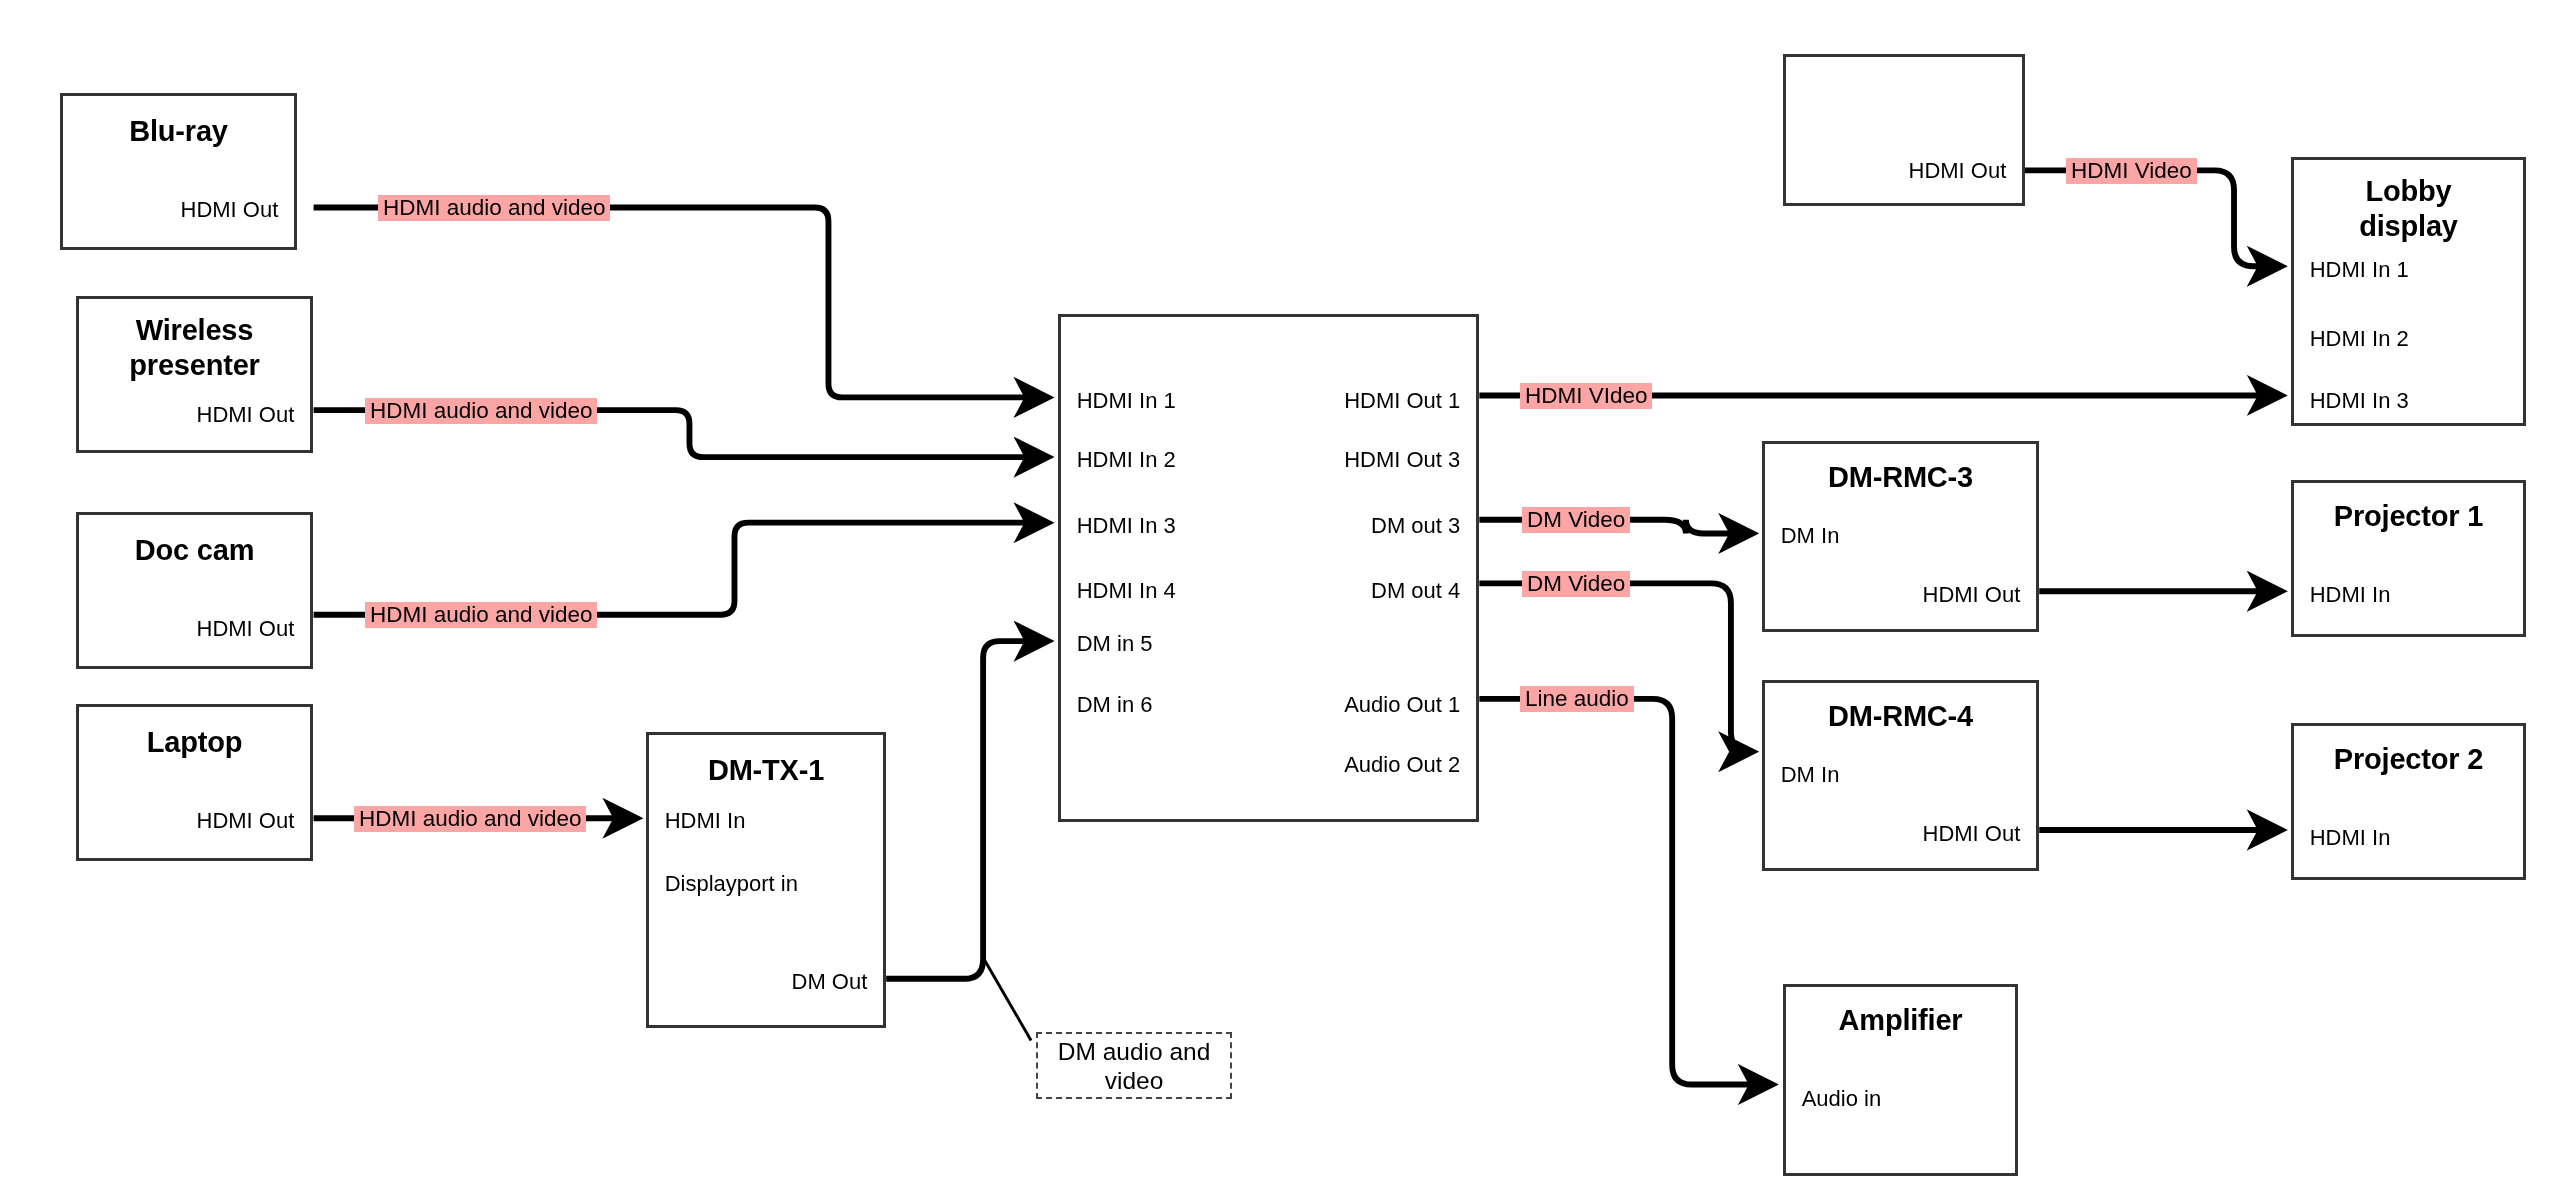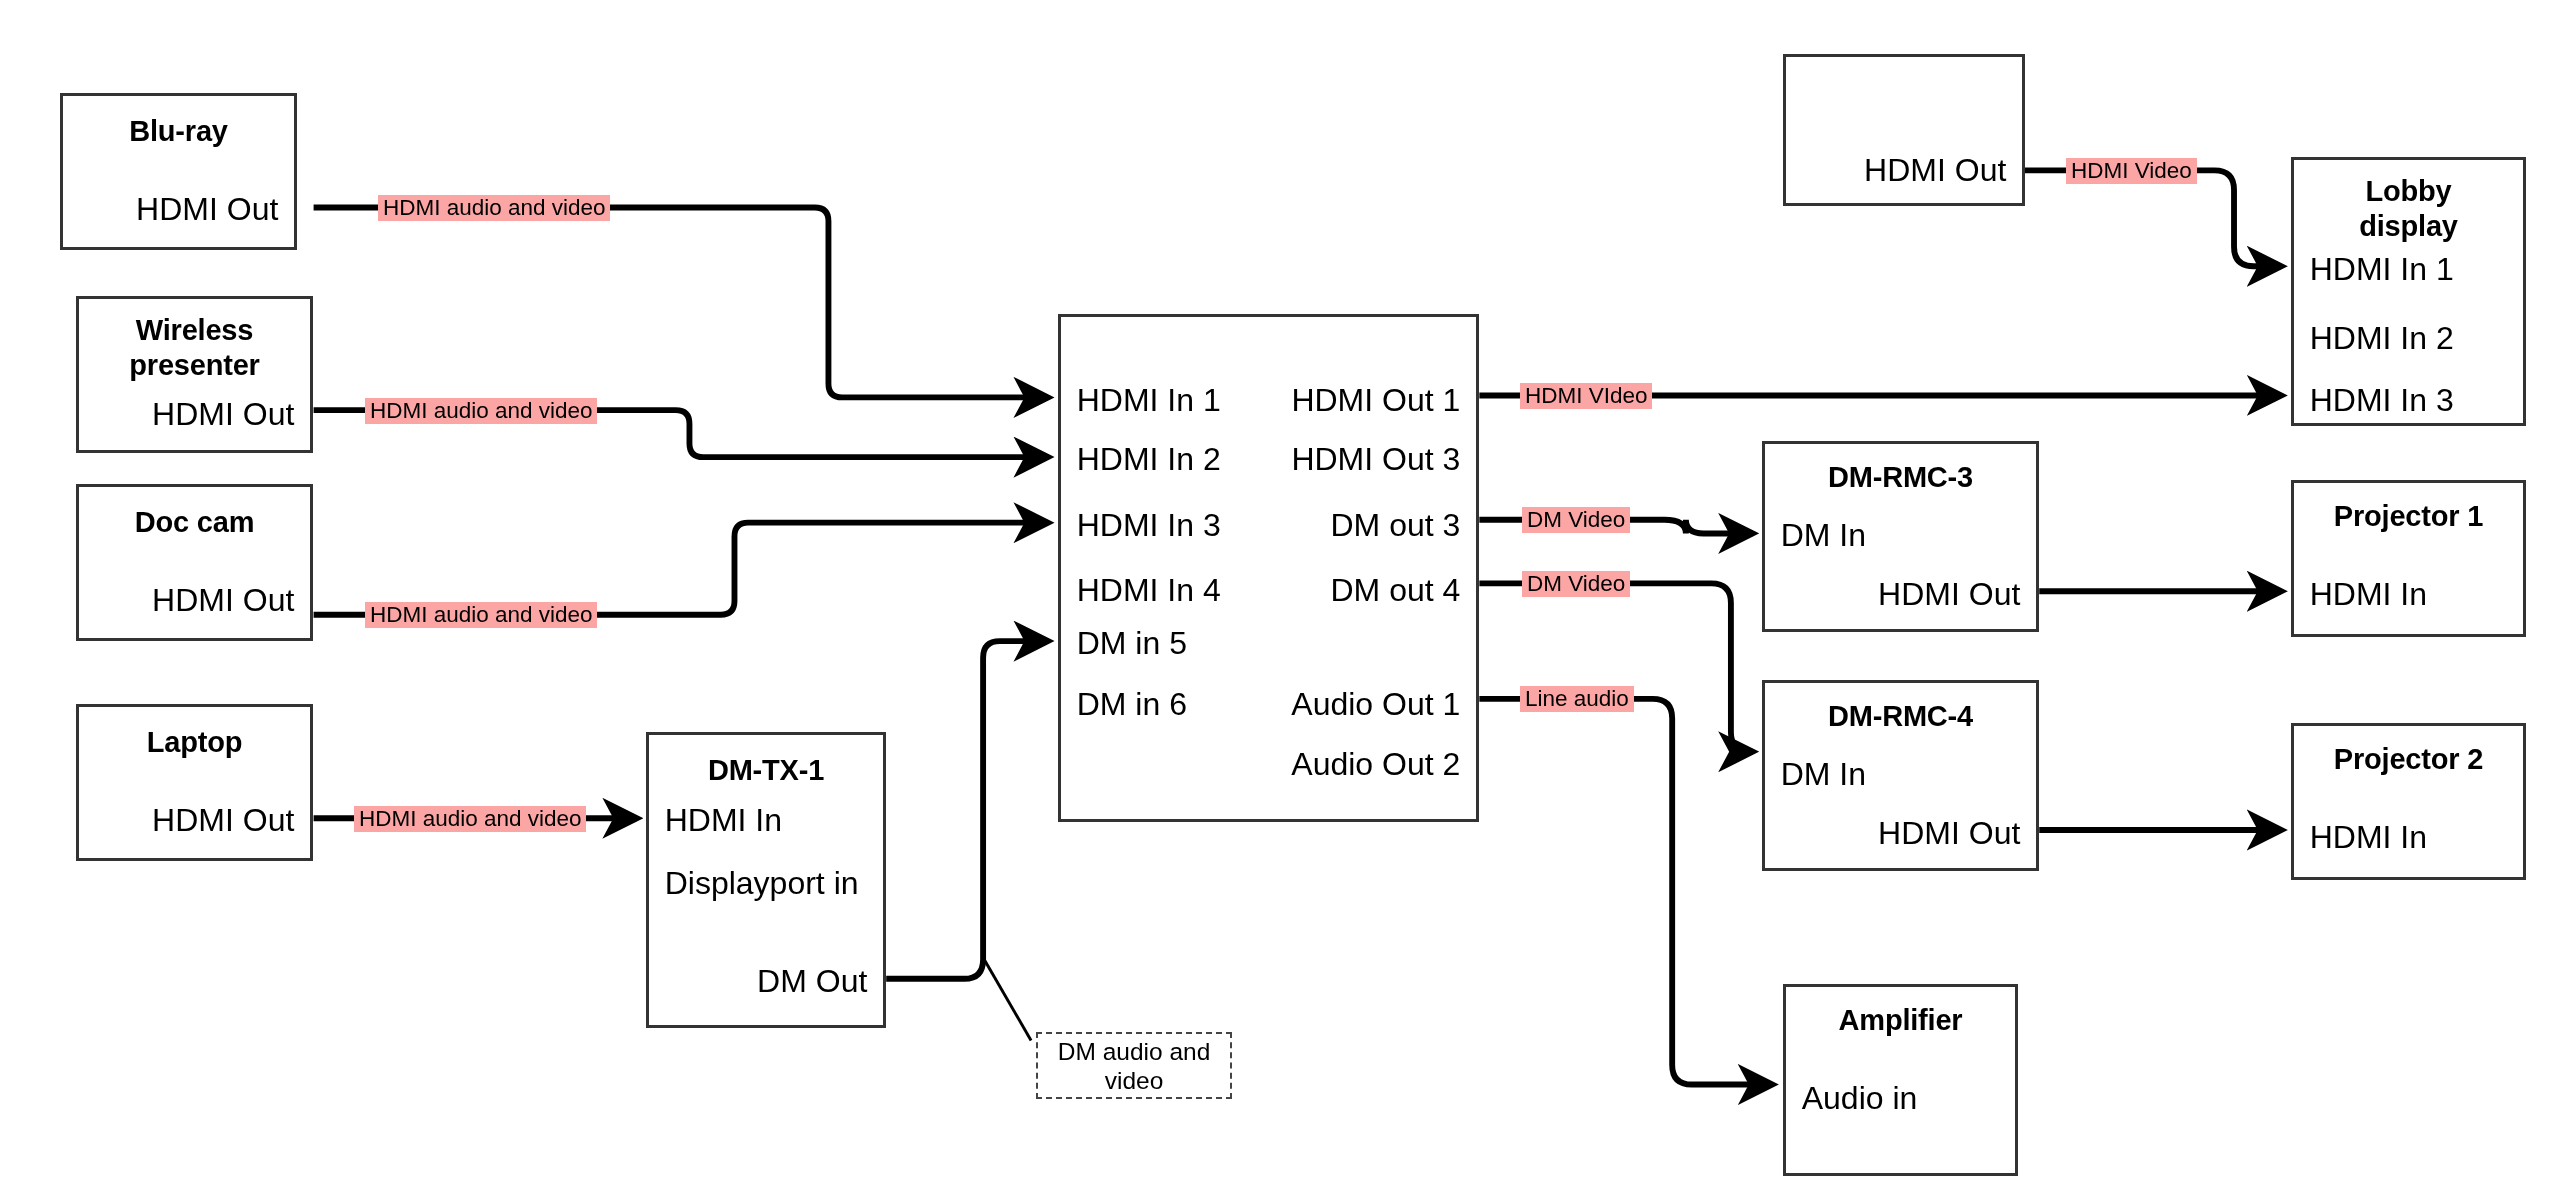--- a/index.html
+++ b/index.html
@@ -38,21 +38,21 @@
     left: 0;
     right: 0;
     text-align: center;
     font-weight: bold;
     font-size: 29px;
     line-height: 35px;
     letter-spacing: -0.2px;
   }
   .port {
     position: absolute;
-    font-size: 32px;
+    font-size: 22px;
     line-height: 31px;
     white-space: nowrap;
   }
   .port.left  { left: 15.7px;  text-align: left; }
   .port.right { right: 15.7px; text-align: right; }
   .wire-label {
     position: absolute;
     font-size: 22.5px;
     line-height: 25.5px;
     background: #fca5a5;
@@ -116,21 +116,21 @@
   <div class="node" style="left:60px; top:93px; width:237px; height:157px;">
     <div class="node-title" style="top:17.6px;">Blu-ray</div>
     <div class="port right" style="top:98px;">HDMI Out</div>
   </div>
 
   <div class="node" style="left:76px; top:296px; width:237px; height:157px;">
     <div class="node-title" style="top:13.7px; padding:0 35px;">Wireless presenter</div>
     <div class="port right" style="top:100px;">HDMI Out</div>
   </div>
 
-  <div class="node" style="left:76px; top:484px; width:237px; height:157px;">
+  <div class="node" style="left:76px; top:512px; width:237px; height:157px;">
     <div class="node-title" style="top:17.6px;">Doc cam</div>
     <div class="port right" style="top:98px;">HDMI Out</div>
   </div>
 
   <div class="node" style="left:76px; top:704px; width:237px; height:157px;">
     <div class="node-title" style="top:17.6px;">Laptop</div>
     <div class="port right" style="top:98px;">HDMI Out</div>
   </div>
 
   <div class="node" style="left:646px; top:732px; width:240px; height:296px;">

